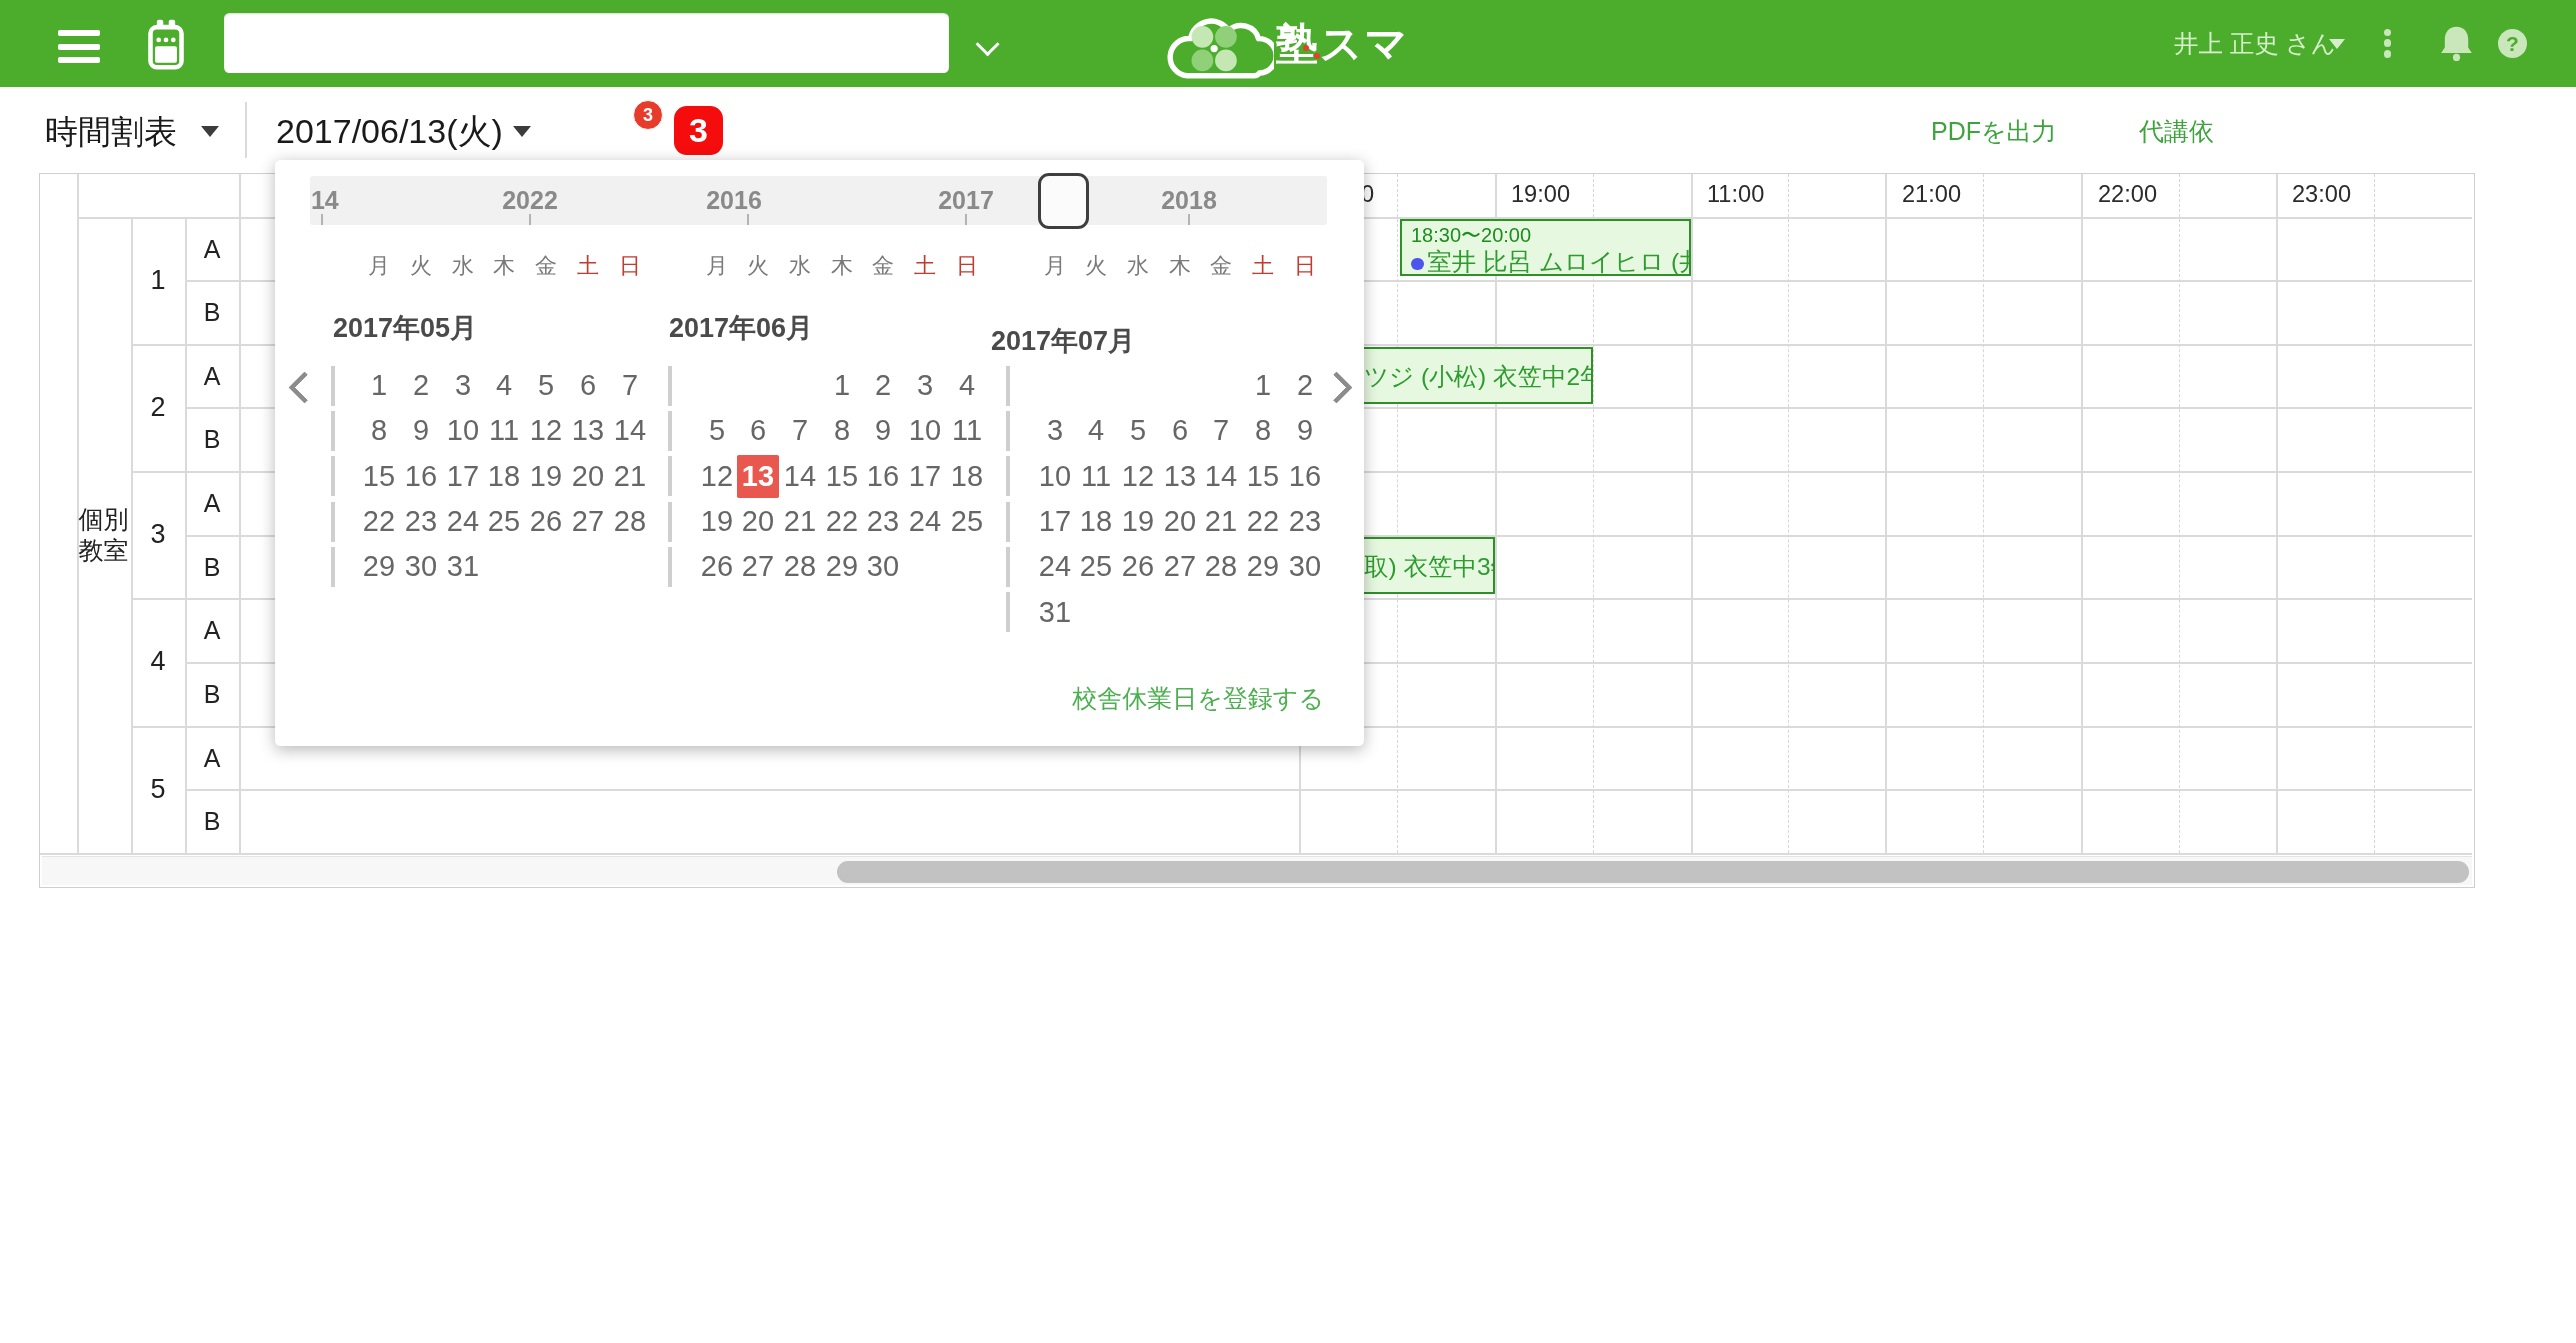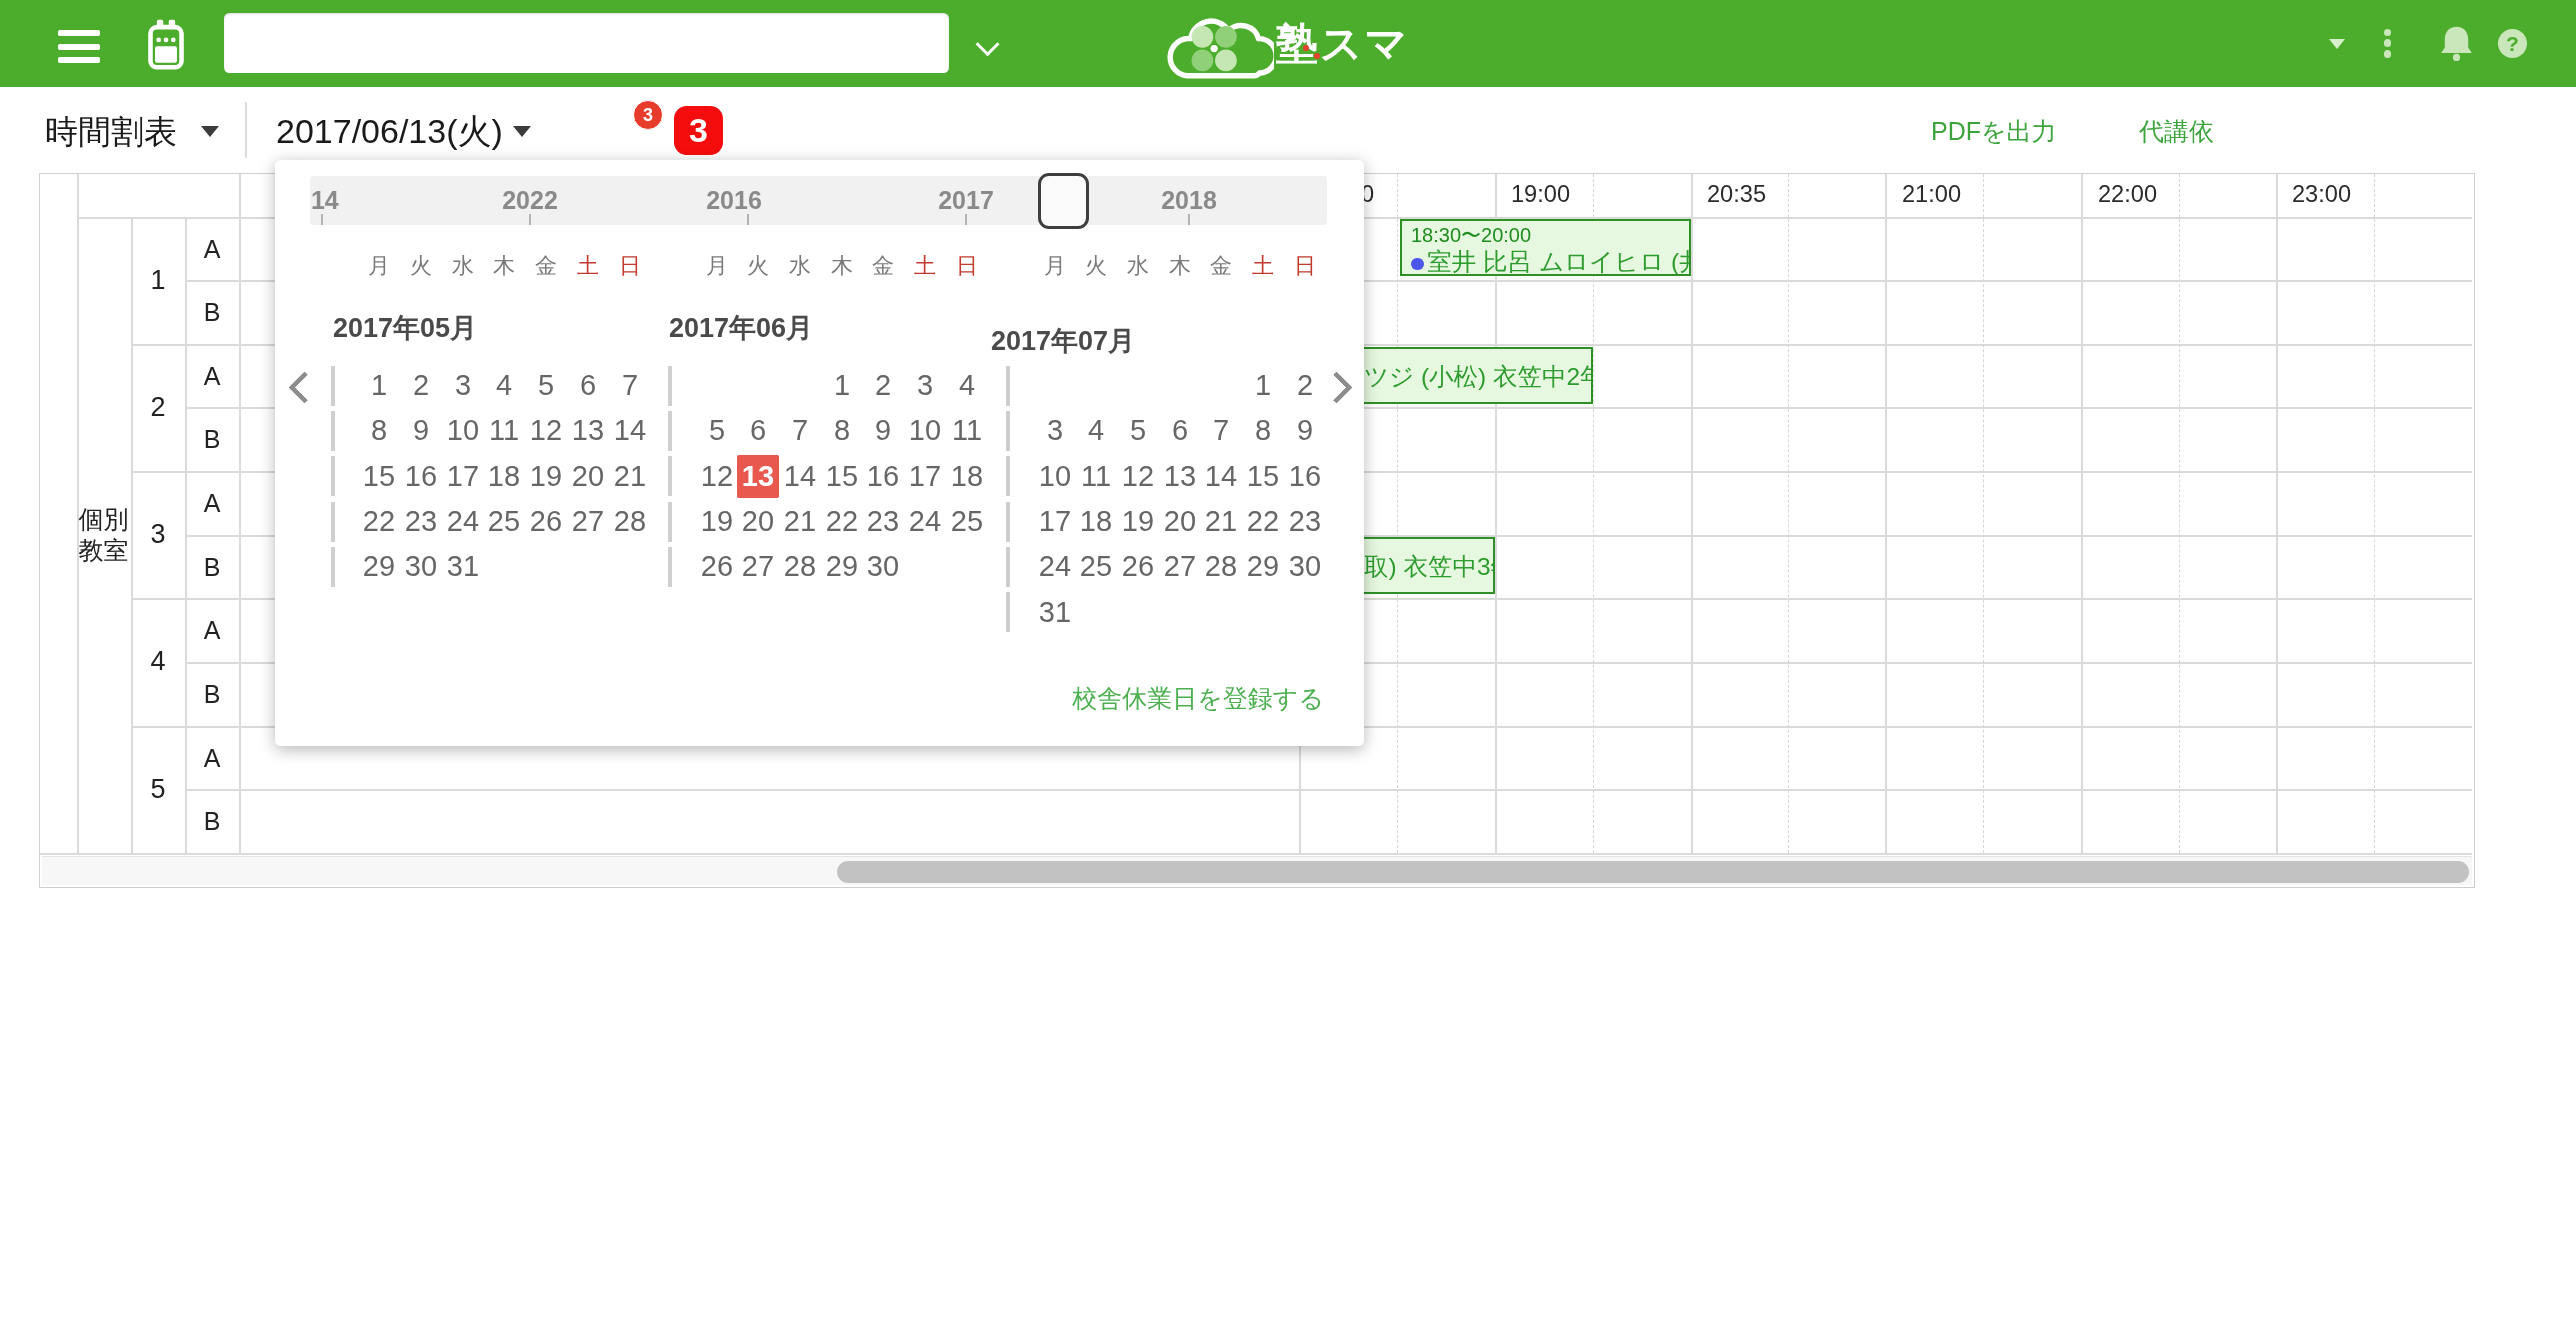--- a/index.html
+++ b/index.html
@@ -88,20 +88,21 @@
       <ellipse cx="13" cy="-13" rx="12" ry="12" fill="#8FD078"></ellipse>
       <ellipse cx="13" cy="13" rx="12" ry="12" fill="#C5E7B4"></ellipse>
       <ellipse cx="-13" cy="13" rx="12" ry="12" fill="#8FD078"></ellipse>
       <circle cx="0" cy="0" r="4" fill="#fff"></circle>
     </g>
   </svg>
   <div class="abs logo-text">塾スマ</div>
   <div class="abs reddot" style="left:1303px;top:45px;"></div>
   <div class="abs reddot" style="left:1314px;top:53px;"></div>
 
+  <div class="abs uname" style="left:2174px;">井上 正史 さん</div>
   <div class="abs ucaret" style="left:2329px;"></div>
   <div class="abs" style="left:2384px;top:25px;">
     <div class="kdot"></div>
       <div class="kdot"></div>
       <div class="kdot"></div>
   </div>
   <svg class="abs" style="left:2440px;top:25px;" width="33" height="36" viewBox="0 0 36 40">
     <path d="M18 2 C10 2 5 8 5 16 v9 l-4 6 h34 l-4 -6 v-9 C31 8 26 2 18 2 z" fill="#C9E7BB"></path>
     <circle cx="18" cy="36" r="4" fill="#C9E7BB"></circle>
   </svg>
@@ -168,21 +169,21 @@
       <div class="hl abs" style="left: 145px; top: 615px; width: 2287px;"></div>
       <div class="hl abs" style="left: 0px; top: 679px; width: 2432px;"></div>
       <div class="vl abs" style="left: 1259px; top: 0px; height: 679px;"></div>
       <div class="vd abs" style="left: 1357px; top: 0px; height: 679px;"></div>
       <div class="tlabel abs" style="left: 1275px;">18:00</div>
       <div class="vl abs" style="left: 1455px; top: 0px; height: 679px;"></div>
       <div class="vd abs" style="left: 1553px; top: 0px; height: 679px;"></div>
       <div class="tlabel abs" style="left: 1471px;">19:00</div>
       <div class="vl abs" style="left: 1651px; top: 0px; height: 679px;"></div>
       <div class="vd abs" style="left: 1748px; top: 0px; height: 679px;"></div>
-      <div class="tlabel abs" style="left: 1667px;">20:35</div>
+      <div class="tlabel abs" style="left: 1667px;">11:00</div>
       <div class="vl abs" style="left: 1845px; top: 0px; height: 679px;"></div>
       <div class="vd abs" style="left: 1943px; top: 0px; height: 679px;"></div>
       <div class="tlabel abs" style="left: 1862px;">21:00</div>
       <div class="vl abs" style="left: 2041px; top: 0px; height: 679px;"></div>
       <div class="vd abs" style="left: 2139px; top: 0px; height: 679px;"></div>
       <div class="tlabel abs" style="left: 2058px;">22:00</div>
       <div class="vl abs" style="left: 2236px; top: 0px; height: 679px;"></div>
       <div class="vd abs" style="left: 2334px; top: 0px; height: 679px;"></div>
       <div class="tlabel abs" style="left: 2252px;">23:00</div>
       <div class="room-num abs" style="top: 43px; height: 127px;">1</div>

